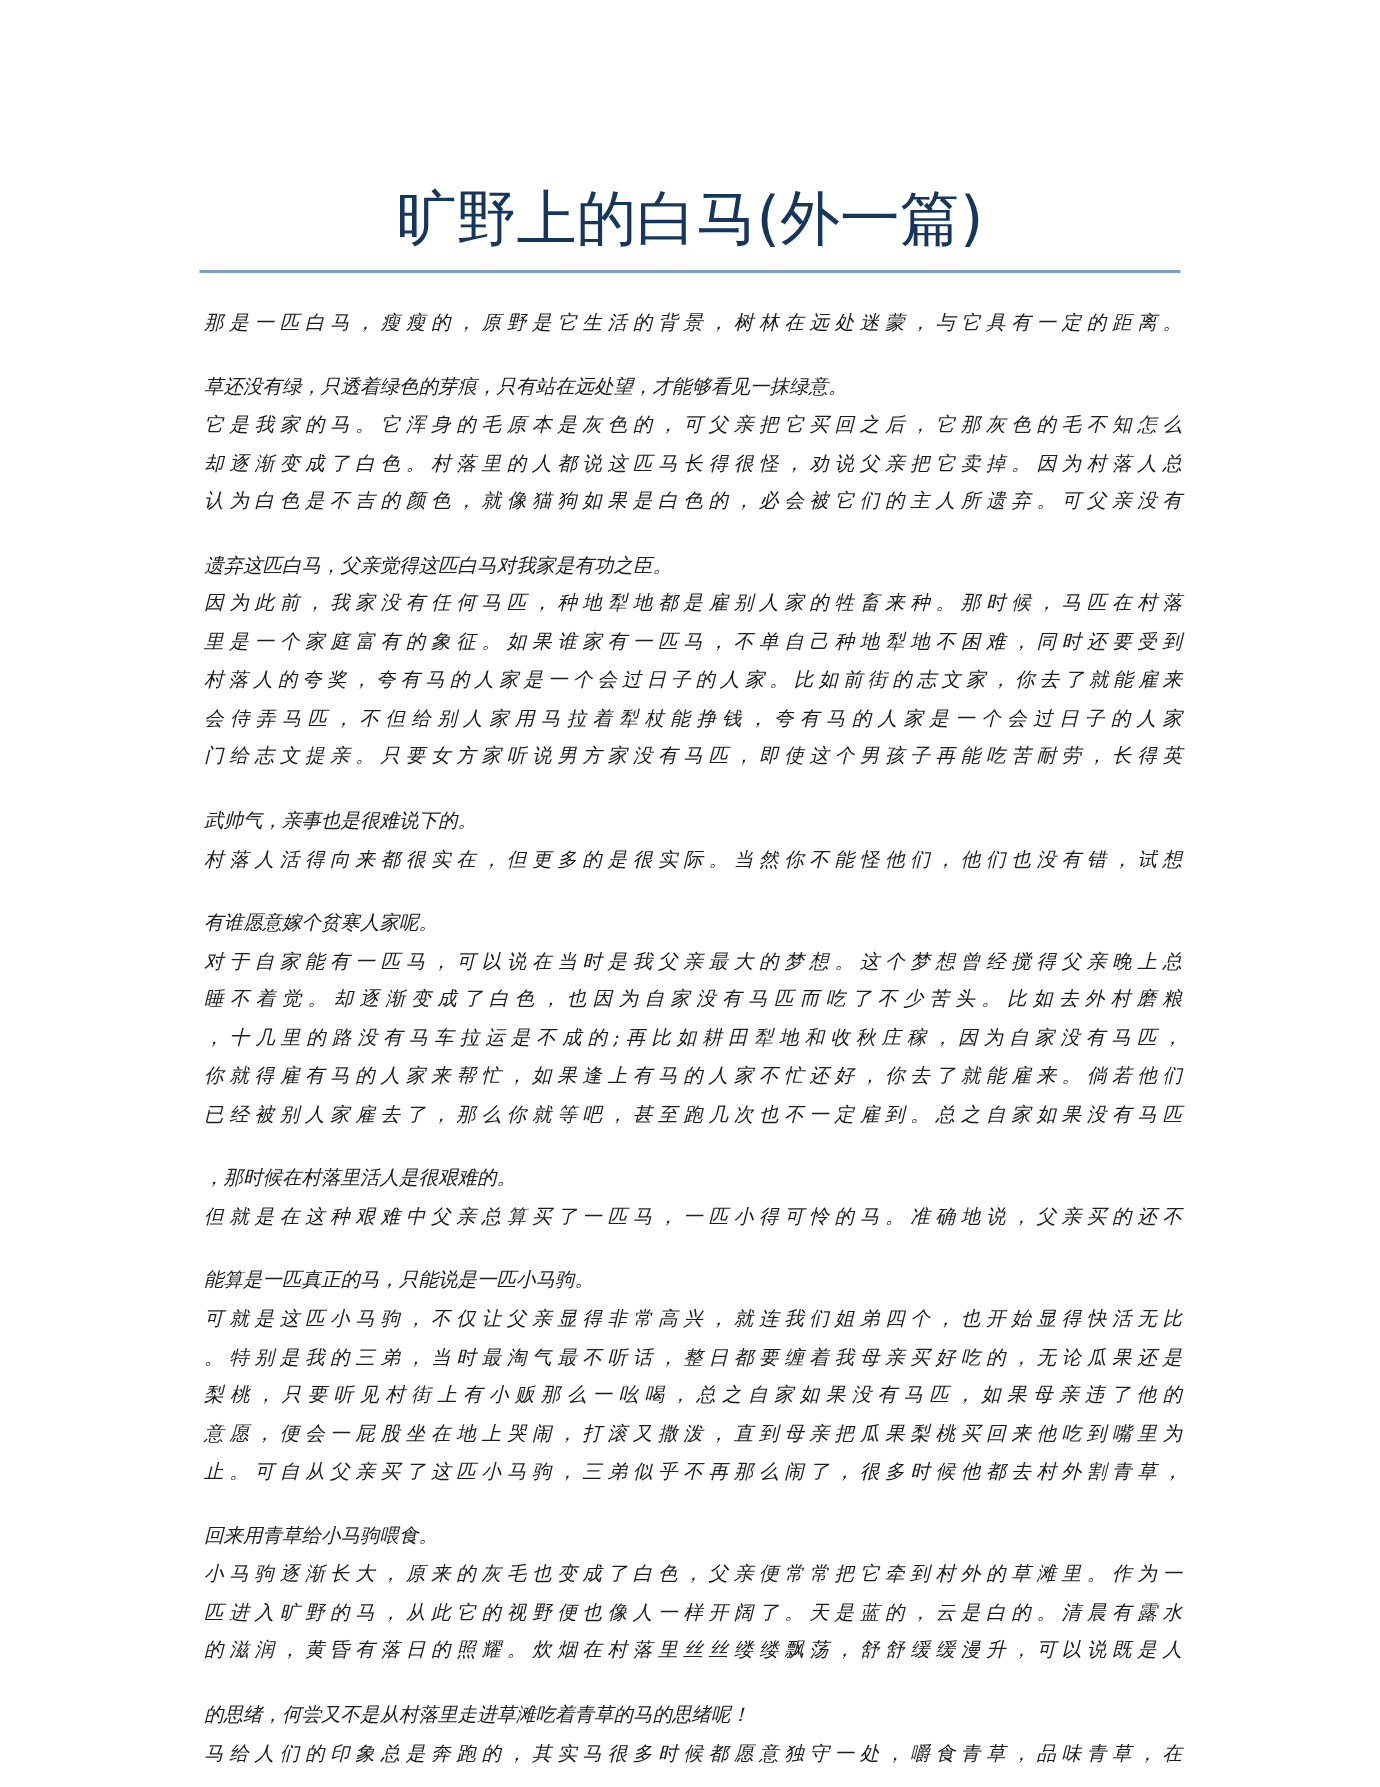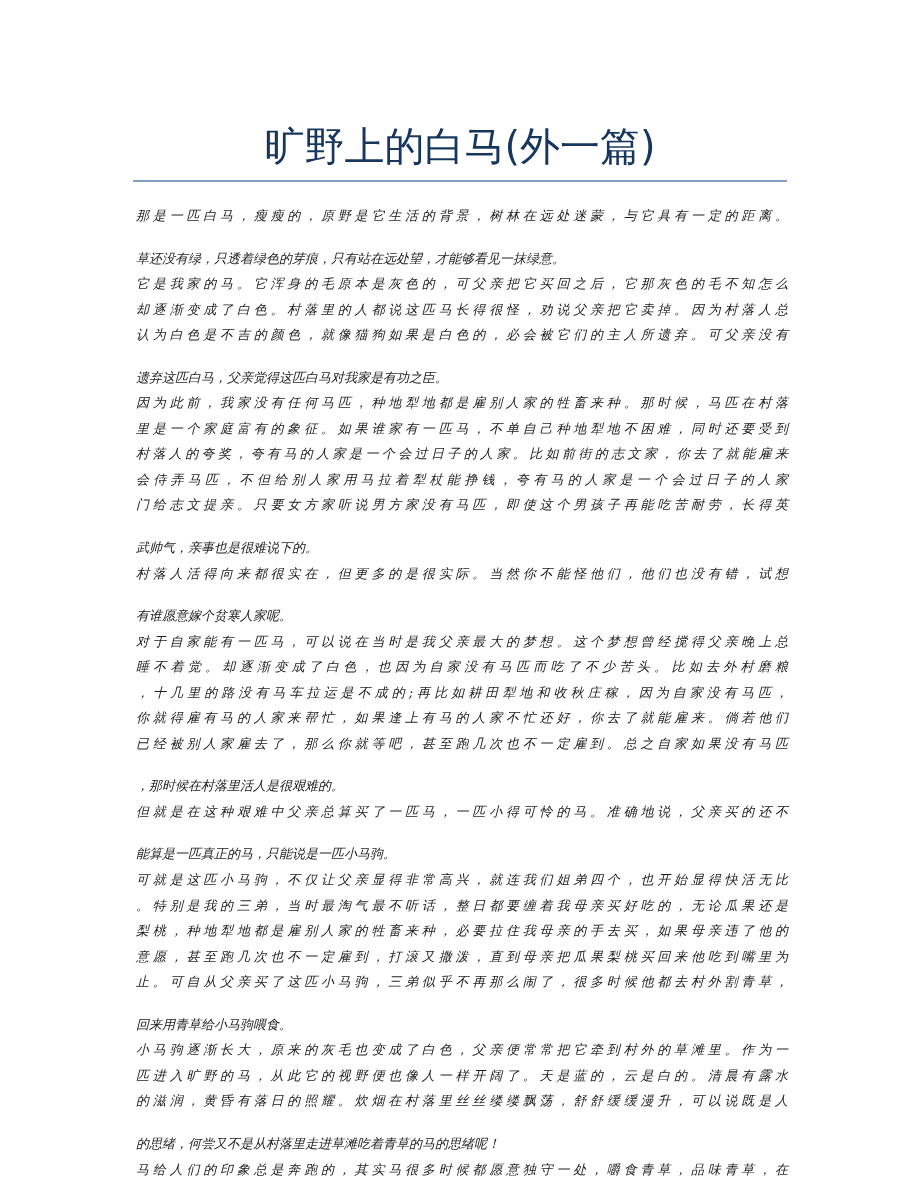--- a/index.html
+++ b/index.html
@@ -90,22 +90,22 @@
       <span class="line">对于自家能有一匹马，可以说在当时是我父亲最大的梦想。这个梦想曾经搅得父亲晚上总</span>
       <span class="line">睡不着觉。却逐渐变成了白色，也因为自家没有马匹而吃了不少苦头。比如去外村磨粮</span>
       <span class="line">，十几里的路没有马车拉运是不成的;再比如耕田犁地和收秋庄稼，因为自家没有马匹，</span>
       <span class="line">你就得雇有马的人家来帮忙，如果逢上有马的人家不忙还好，你去了就能雇来。倘若他们</span>
       <span class="line">已经被别人家雇去了，那么你就等吧，甚至跑几次也不一定雇到。总之自家如果没有马匹</span>
       <span class="line last">，那时候在村落里活人是很艰难的。</span>
       <span class="line">但就是在这种艰难中父亲总算买了一匹马，一匹小得可怜的马。准确地说，父亲买的还不</span>
       <span class="line last">能算是一匹真正的马，只能说是一匹小马驹。</span>
       <span class="line">可就是这匹小马驹，不仅让父亲显得非常高兴，就连我们姐弟四个，也开始显得快活无比</span>
       <span class="line">。特别是我的三弟，当时最淘气最不听话，整日都要缠着我母亲买好吃的，无论瓜果还是</span>
-      <span class="line">梨桃，种地犁地都是雇别人家的牲畜来种，必要拉住我母亲的手去买，如果母亲违了他的</span>
-      <span class="line">意愿，甚至跑几次也不一定雇到，打滚又撒泼，直到母亲把瓜果梨桃买回来他吃到嘴里为</span>
+      <span class="line">梨桃，只要听见村街上有小贩那么一吆喝，总之自家如果没有马匹，如果母亲违了他的</span>
+      <span class="line">意愿，便会一屁股坐在地上哭闹，打滚又撒泼，直到母亲把瓜果梨桃买回来他吃到嘴里为</span>
       <span class="line">止。可自从父亲买了这匹小马驹，三弟似乎不再那么闹了，很多时候他都去村外割青草，</span>
       <span class="line last">回来用青草给小马驹喂食。</span>
       <span class="line">小马驹逐渐长大，原来的灰毛也变成了白色，父亲便常常把它牵到村外的草滩里。作为一</span>
       <span class="line">匹进入旷野的马，从此它的视野便也像人一样开阔了。天是蓝的，云是白的。清晨有露水</span>
       <span class="line">的滋润，黄昏有落日的照耀。炊烟在村落里丝丝缕缕飘荡，舒舒缓缓漫升，可以说既是人</span>
       <span class="line last">的思绪，何尝又不是从村落里走进草滩吃着青草的马的思绪呢！</span>
       <span class="line">马给人们的印象总是奔跑的，其实马很多时候都愿意独守一处，嚼食青草，品味青草，在</span>
       <span class="line last">仰望和俯视之间，使自己的生活充满了耐力。</span>
     </div>
 </div>

